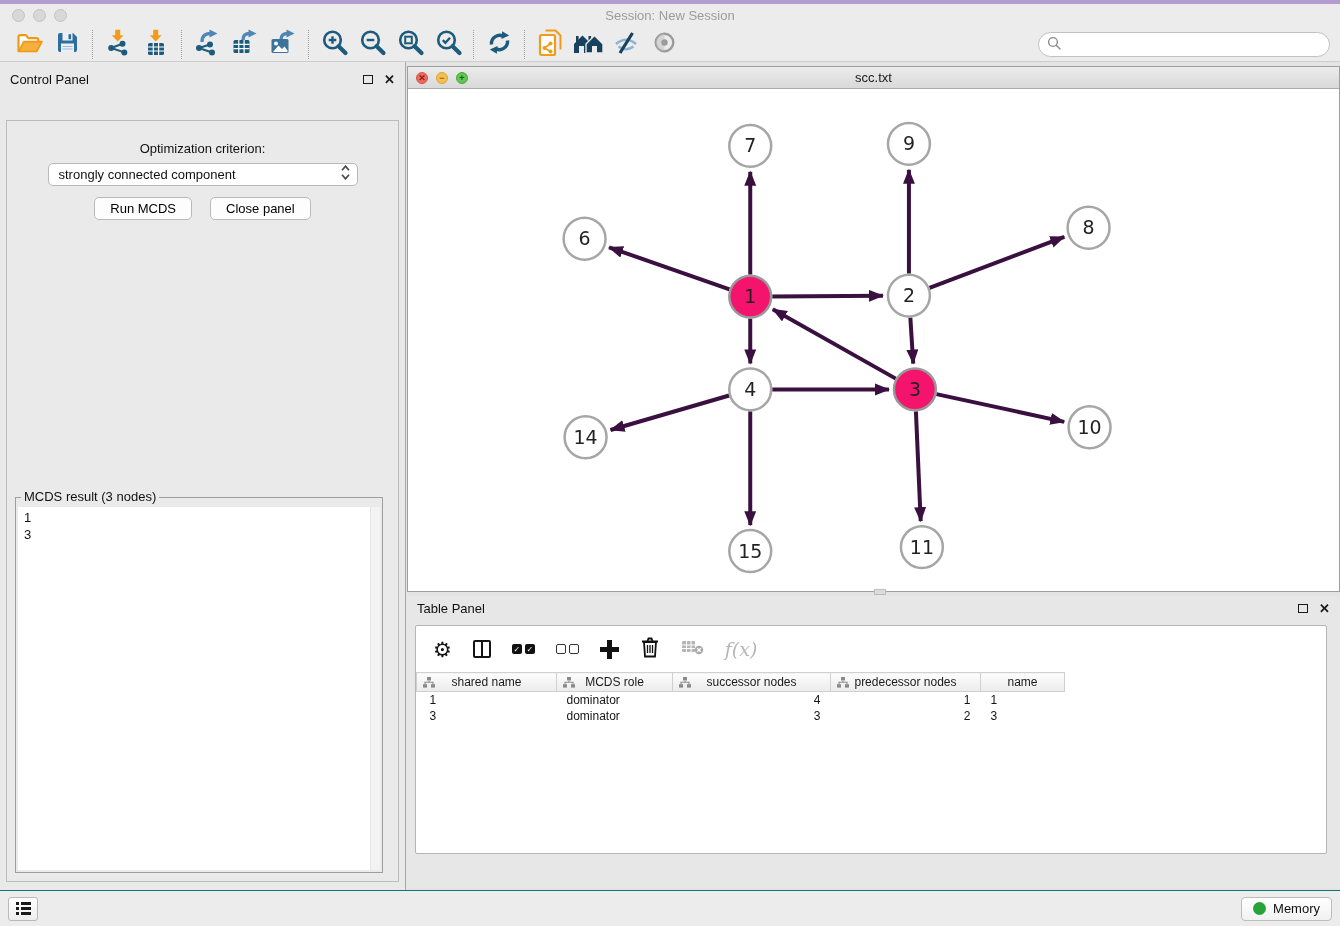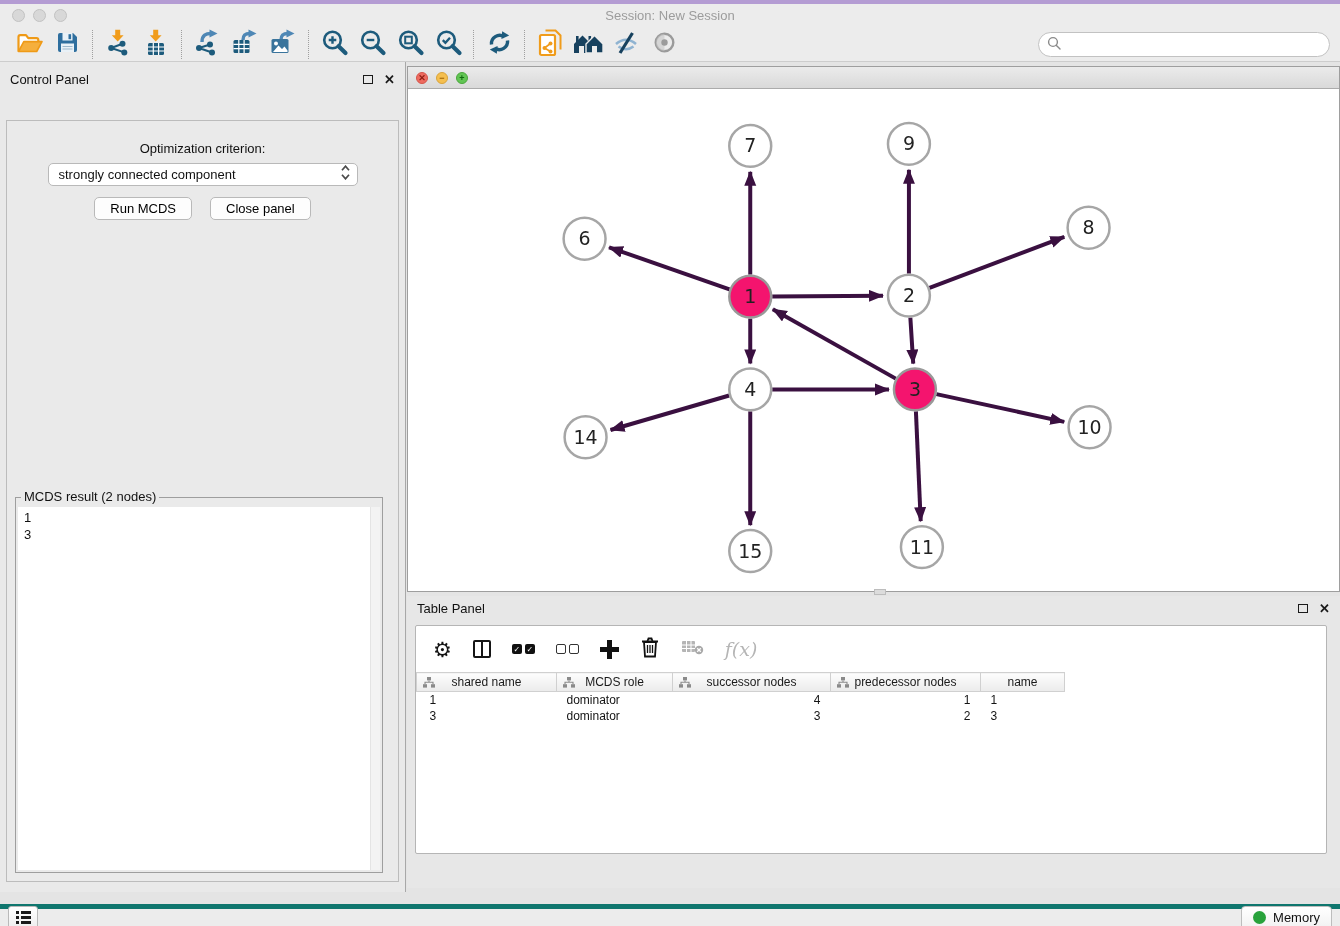--- a/index.html
+++ b/index.html
@@ -87,22 +87,22 @@
   .tp-table th { position:relative; height:19px; font-weight:normal; font-size:12px; color:#1a1a1a;
                  background:linear-gradient(#fdfdfd,#ebebeb); border:1px solid #d0d0d0; }
   .col-icon { position:absolute; left:6px; top:4px; }
   .col-label { display:block; text-align:center; }
   .tp-table td { height:16px; font-size:12px; color:#141414; padding:0 10px; }
   .tp-table td:first-child { padding-left:13px; }
 
   .tp-tabs { position:absolute; bottom:1px; left:0; right:0; display:flex; justify-content:center; }
 
   
-  .statusbar { position:absolute; left:0; right:0; bottom:0; height:22px; background:#ececec;
-               border-top:5px solid #0f766e; display:flex; align-items:center; padding:0 8px; }
+  .statusbar { position:absolute; left:0; right:0; bottom:0; height:36px; background:#ececec;
+               border-top:1px solid #0f766e; display:flex; align-items:center; padding:0 8px; }
   .list-btn { width:30px; height:24px; border:1px solid #b9b9b9; background:linear-gradient(#fff,#ededed);
               border-radius:3px; display:flex; align-items:center; justify-content:center; }
   .list-glyph { display:flex; flex-direction:column; gap:2px; }
   .list-glyph i { display:block; width:15px; height:3px;
                   background:linear-gradient(to right,#1a1a1a 0 3px,transparent 3px 5px,#1a1a1a 5px 15px); }
   .memory-btn { margin-left:auto; height:24px; border:1px solid #bdbdbd; background:linear-gradient(#fff,#f1f1f1);
                 border-radius:4px; display:flex; align-items:center; gap:7px; padding:0 11px; font-size:13px; }
   .mem-dot { width:13px; height:13px; border-radius:50%; background:#28a23b; }
 </style>
 </head>
@@ -276,37 +276,38 @@
       <span><svg width="9" height="15" viewBox="0 0 9 15">
             <path d="M1 5.2 L4.5 1.2 L8 5.2" fill="none" stroke="#4a4a4a" stroke-width="1.7"></path>
             <path d="M1 9.8 L4.5 13.8 L8 9.8" fill="none" stroke="#4a4a4a" stroke-width="1.7"></path>
           </svg></span>
     </div>
     <div class="btn-row">
       <button class="mac-btn">Run MCDS</button>
       <button class="mac-btn">Close panel</button>
     </div>
     <div class="result-group">
-      <span class="result-legend">MCDS result (2 nodes)</span>
+      <span class="result-legend">MCDS result (3 nodes)</span>
       <div class="result-text" id="result-text">1
 3</div>
       <div class="result-scroll"></div>
     </div>
   </div>
 </div>
 
 <div class="right-area">
 
   <div class="net-window">
     <div class="net-titlebar">
       <div class="net-traffic">
         <span class="nlight red">✕</span>
         <span class="nlight yellow">−</span>
         <span class="nlight green">+</span>
       </div>
+      <div class="net-title">scc.txt</div>
     </div>
     <div class="net-canvas">
       <svg id="graph-svg" viewBox="0 0 931 503">
         <defs>
           <marker id="arrowhead" markerUnits="userSpaceOnUse" markerWidth="20" markerHeight="16" refX="14" refY="6" orient="auto">
             <path id="arrow-path" d="M0 0 L15 6 L0 12 Z" fill="#3a1040"></path>
           </marker>
         </defs>
       <line x1="342.0" y1="186.0" x2="342.0" y2="83.0" stroke="#3a1040" stroke-width="4" marker-end="url(#arrowhead)"></line>
           <line x1="321.2" y1="200.7" x2="200.5" y2="158.6" stroke="#3a1040" stroke-width="4" marker-end="url(#arrowhead)"></line>

